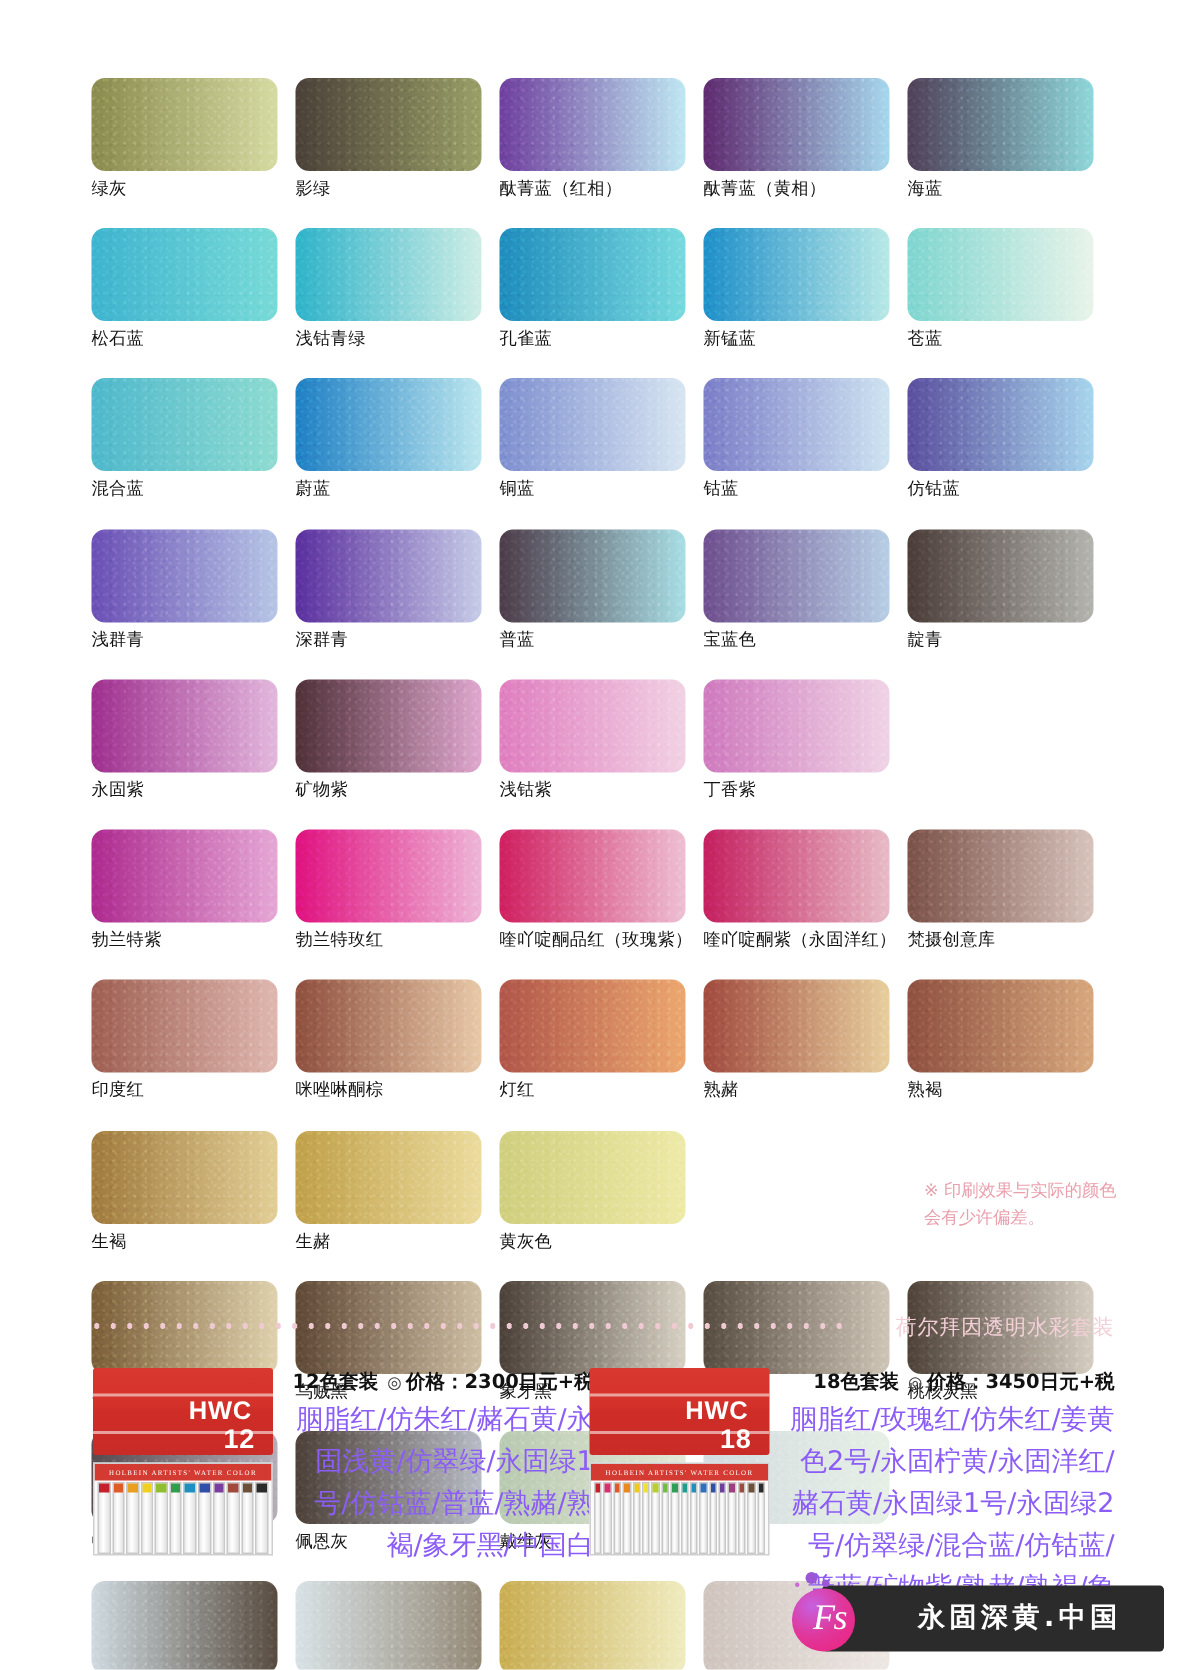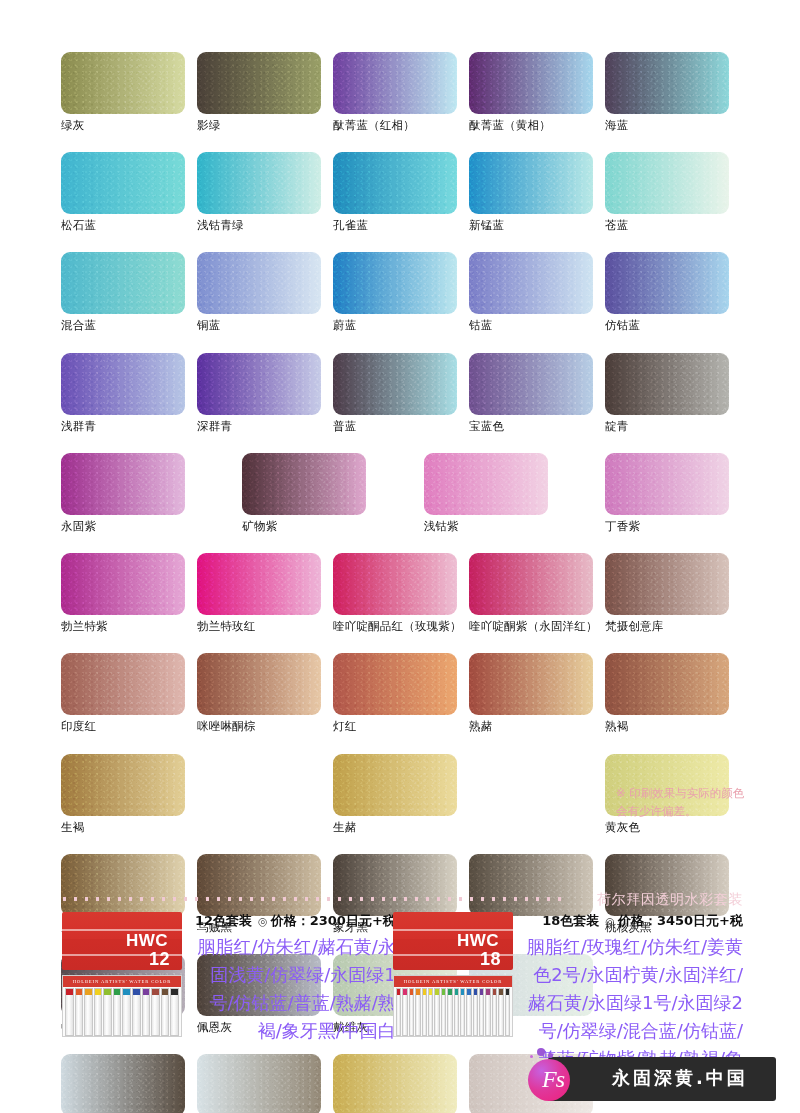--- a/index.html
+++ b/index.html
@@ -13,21 +13,20 @@
   }
 
   
   #swatch-grid{
     position:absolute;left:61px;top:52px;width:680px;
   }
   .swatch-row{
     display:flex;
     gap:0px;
     margin-bottom:20px;
-    justify-content:space-between;
   }
   .swatch-cell{
     width:136px;
     box-sizing:border-box;
     padding-right:12px;
   }
   .swatch-chip{
     width:124px;height:62px;
     border-radius:9px;
     position:relative;
@@ -64,21 +63,21 @@
     position:absolute;
     left:616px;top:785px;
     width:175px;
     font-size:11.5px;
     line-height:1.55;
     color:#e9a0ad;
   }
 
   
   #divider-wrap{
-    position:absolute;left:59px;top:876px;width:684px;height:20px;margin-top:15px;
+    position:absolute;left:59px;top:876px;width:684px;height:20px;
   }
   #dotted-line{
     position:absolute;left:0;top:6px;
     width:510px;height:4px;
     background-image:radial-gradient(circle, #f0c9d3 0 1.8px, transparent 1.9px);
     background-size:11px 4px;
     background-repeat:repeat-x;
   }
   #section-title{
     position:absolute;right:0;top:0;
@@ -260,26 +259,26 @@
         <div class="swatch-chip" style="background: linear-gradient(90deg, rgb(127, 214, 208) 0%, rgb(233, 244, 234) 100%);"></div>
         <div class="swatch-label">苍蓝</div>
       </div>
     </div>
     <div class="swatch-row">
       <div class="swatch-cell">
         <div class="swatch-chip" style="background: linear-gradient(90deg, rgb(79, 184, 204) 0%, rgb(143, 220, 210) 100%);"></div>
         <div class="swatch-label">混合蓝</div>
       </div>
       <div class="swatch-cell">
+        <div class="swatch-chip" style="background: linear-gradient(90deg, rgb(31, 127, 196) 0%, rgb(189, 231, 239) 100%);"></div>
+        <div class="swatch-label">蔚蓝</div>
+      </div>
+      <div class="swatch-cell">
         <div class="swatch-chip" style="background: linear-gradient(90deg, rgb(126, 143, 208) 0%, rgb(216, 230, 242) 100%);"></div>
         <div class="swatch-label">铜蓝</div>
-      </div>
-      <div class="swatch-cell">
-        <div class="swatch-chip" style="background: linear-gradient(90deg, rgb(31, 127, 196) 0%, rgb(189, 231, 239) 100%);"></div>
-        <div class="swatch-label">蔚蓝</div>
       </div>
       <div class="swatch-cell">
         <div class="swatch-chip" style="background: linear-gradient(90deg, rgb(123, 126, 200) 0%, rgb(207, 228, 242) 100%);"></div>
         <div class="swatch-label">钴蓝</div>
       </div>
       <div class="swatch-cell">
         <div class="swatch-chip" style="background: linear-gradient(90deg, rgb(90, 79, 158) 0%, rgb(168, 214, 238) 100%);"></div>
         <div class="swatch-label">仿钴蓝</div>
       </div>
     </div>

